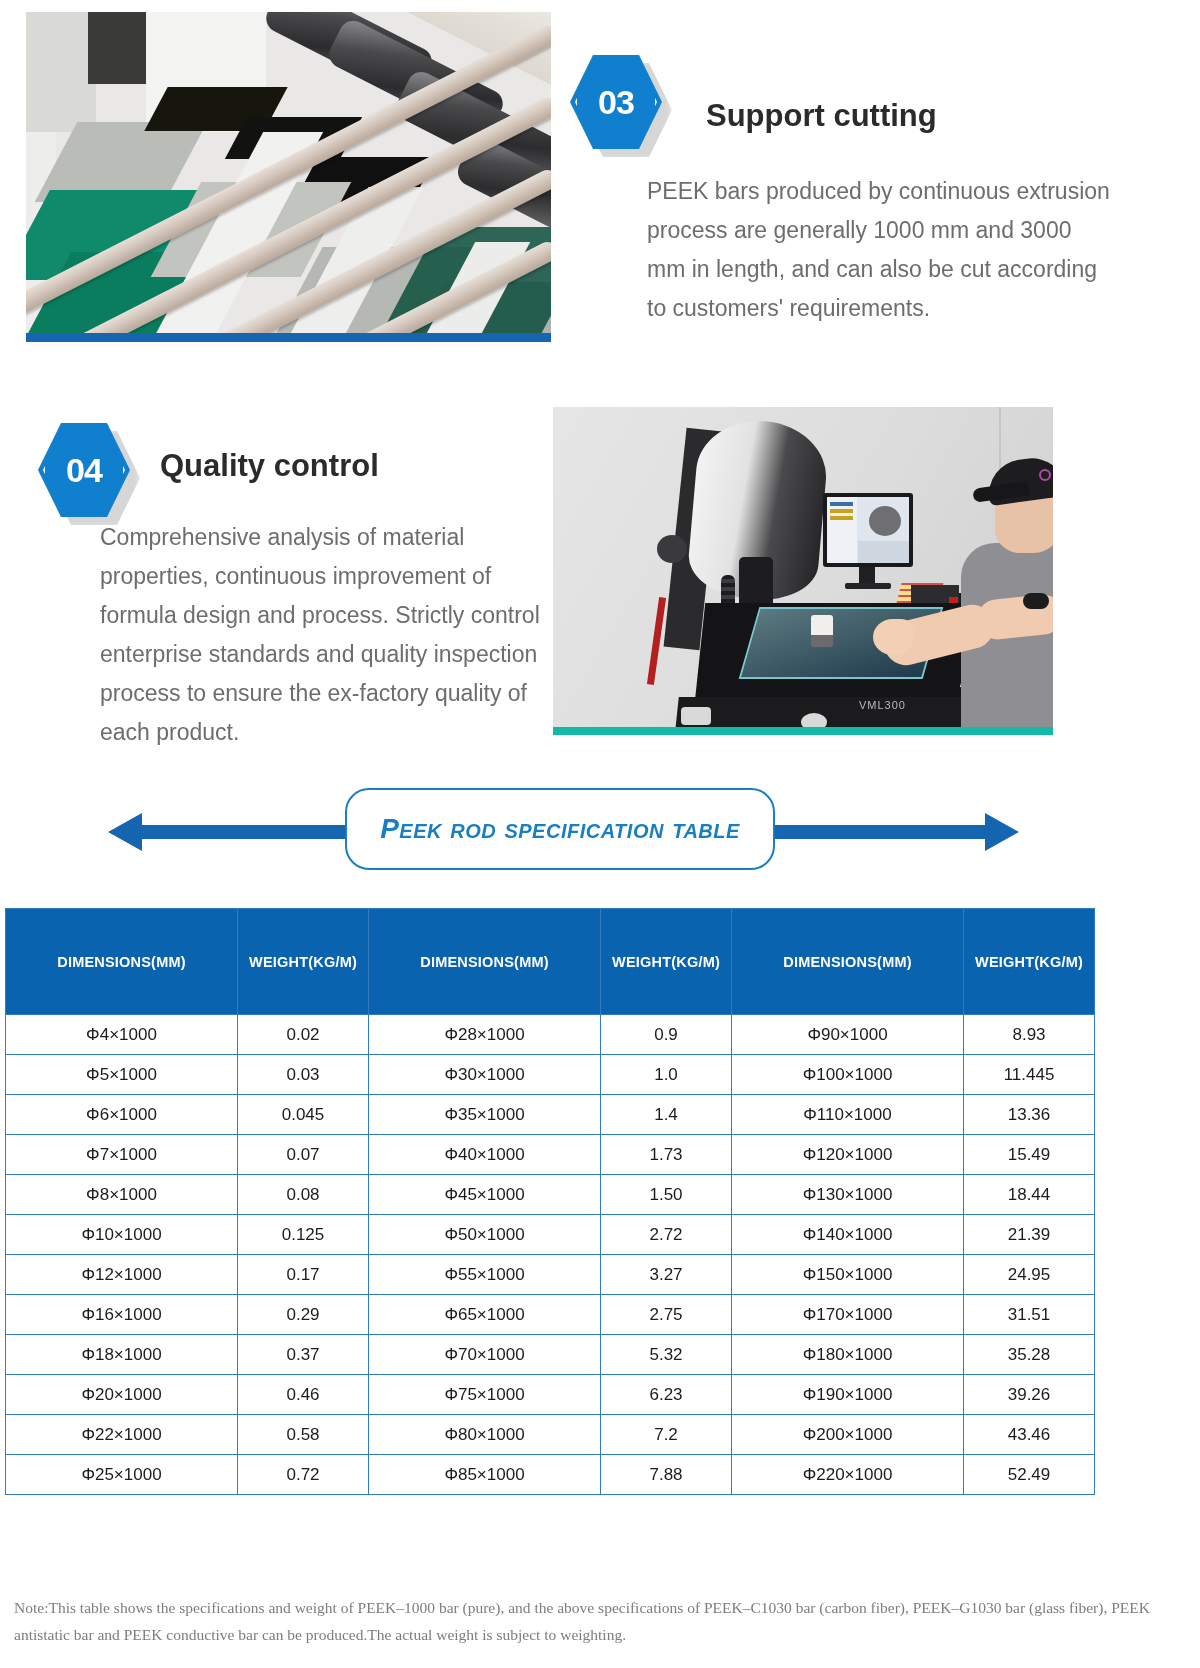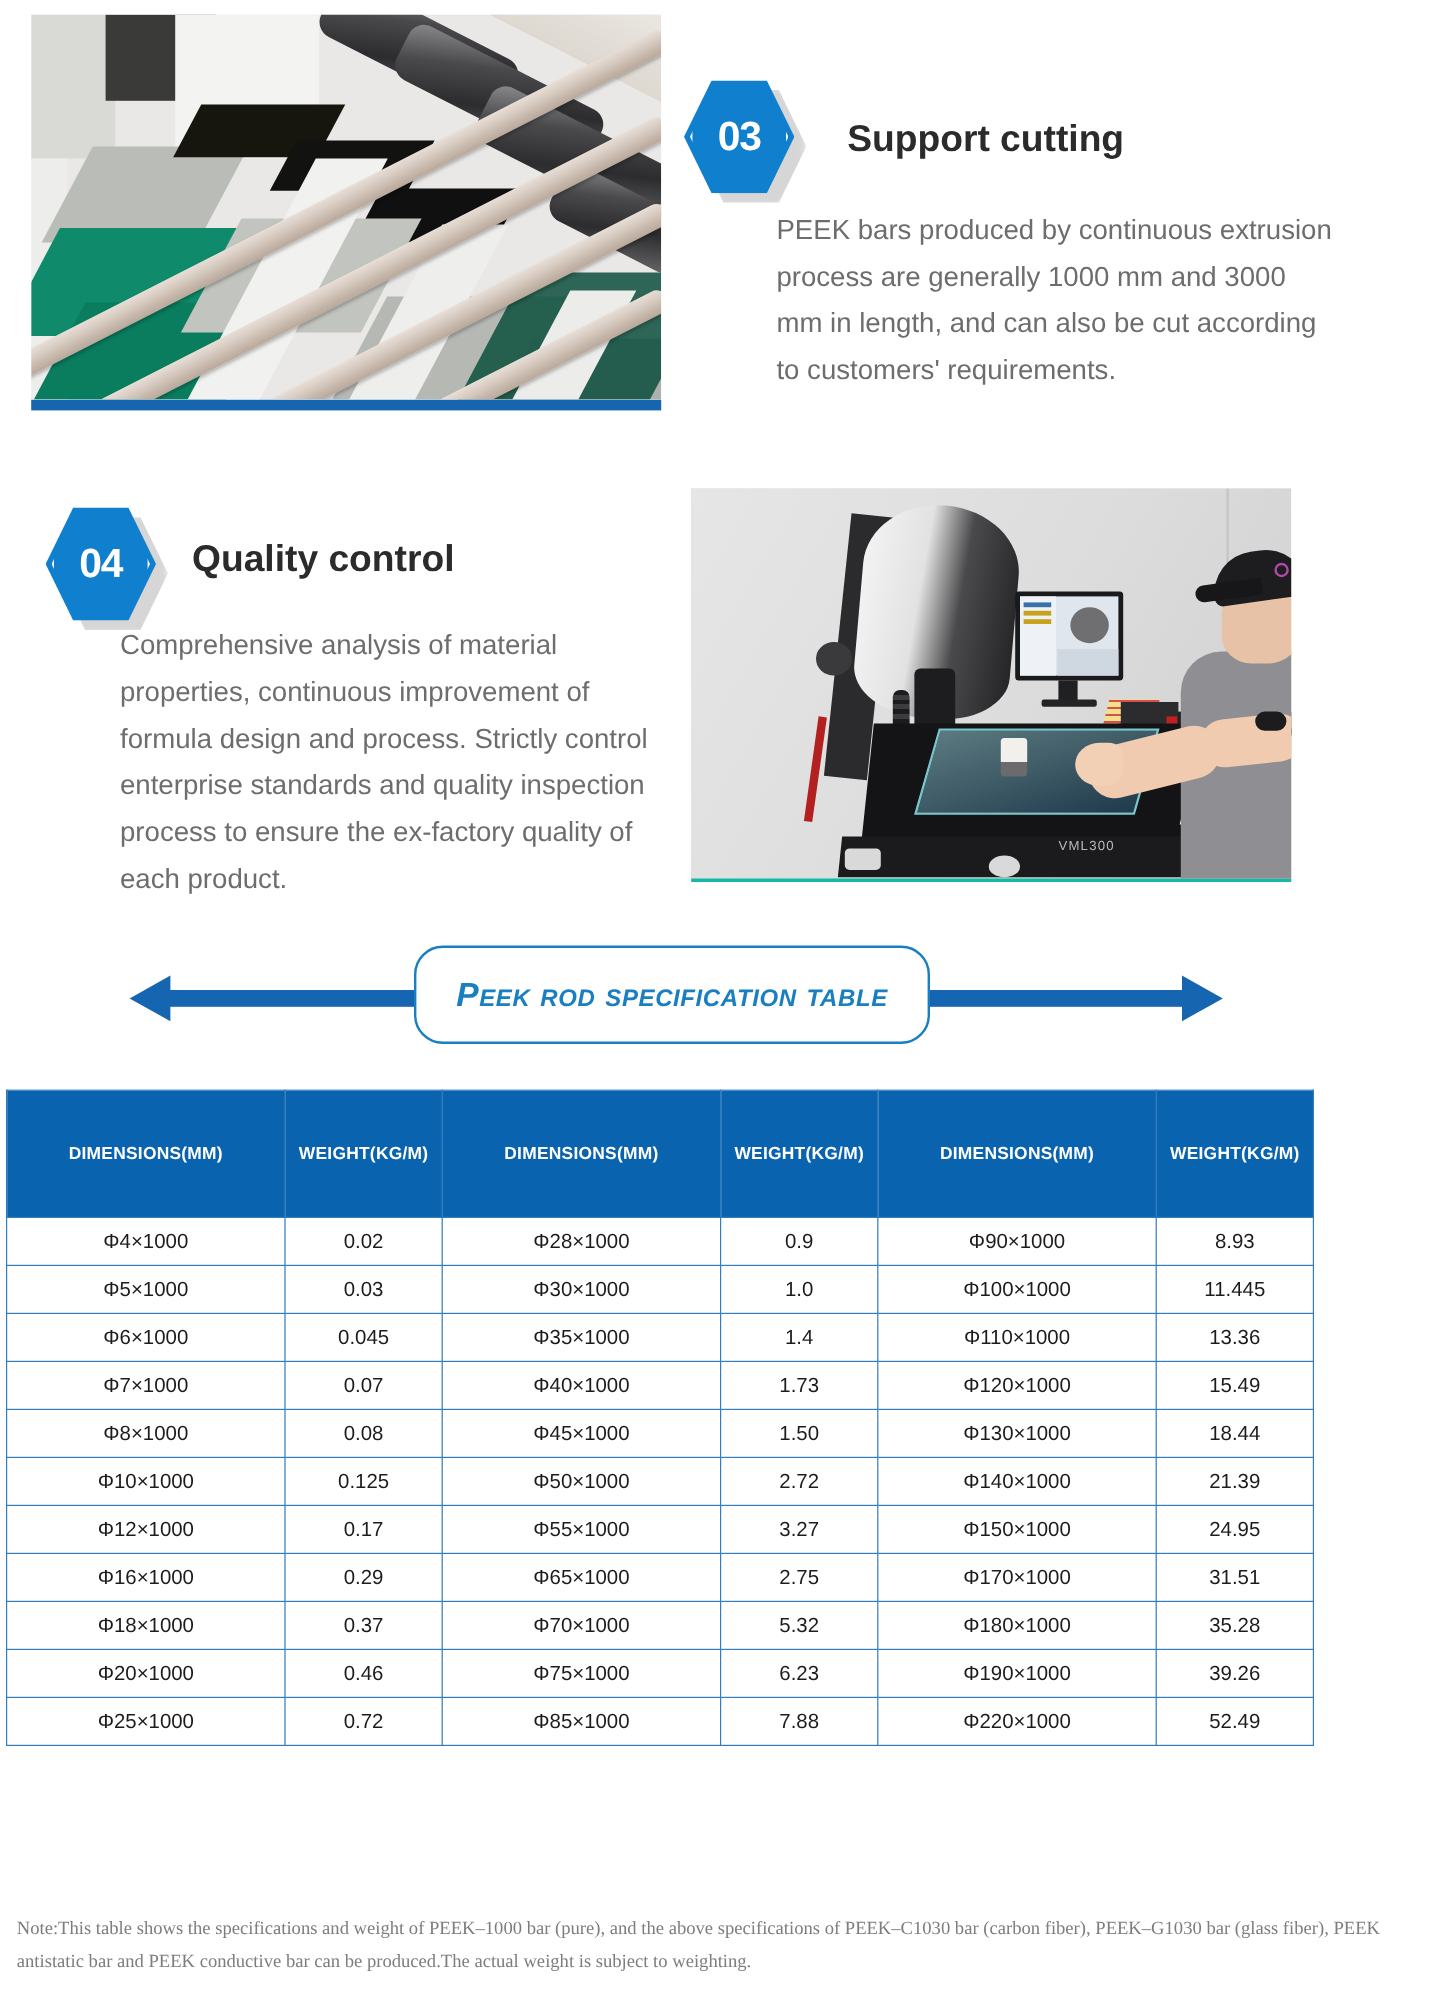--- a/index.html
+++ b/index.html
@@ -108,23 +108,23 @@
   .sec-body {
     position: absolute;
     font-size: 23px; line-height: 39px; color: #6d6d6d;
     font-family: "Liberation Sans", sans-serif;
   }
 
   
   .sec04 { position: absolute; left: 0; top: 395px; width: 1200px; height: 380px; }
 
   .photo-right {
-    position: absolute; left: 576px; top: 12px;
+    position: absolute; left: 553px; top: 12px;
     width: 500px; height: 328px;
-    border-bottom: 3px solid #14b8a6;
+    border-bottom: 8px solid #14b8a6;
     overflow: hidden;
     background: #dedede;
   }
   .lab-wall { position: absolute; inset: 0; background: linear-gradient(120deg,#e6e6e6 0%,#dcdcdc 55%,#cfcfcf 100%); }
   .lab-wall-edge { position: absolute; right: 52px; top: 0; width: 2px; height: 100%; background: #c6c6c6; }
   .vmm-column {
     position: absolute; left: 122px; top: 22px; width: 36px; height: 220px;
     background: #2b2b2d; transform: rotate(6deg);
   }
   .vmm-head {
@@ -332,21 +332,21 @@
         <div class="roller roller4"></div>
         <div class="beam"></div>
         <div class="rod rodA"></div>
         <div class="rod rodB"></div>
         <div class="rod rodC"></div>
         <div class="rod rodD"></div>
         <div class="rod rodE"></div>
       </div>
     </div>
 
-    <div class="hex-wrap" style="left:570px; top:64px;">
+    <div class="hex-wrap" style="left:570px; top:52px;">
       <div class="hex-shadow"></div>
       <div class="hex-outer"></div>
       <div class="hex-inner"></div>
       <div class="hex-num">03</div>
     </div>
 
     <div class="sec-title" style="left:706px; top:98px;">Support cutting</div>
 
     <div class="sec-body" style="left:647px; top:172px; width:468px;">PEEK bars produced by continuous extrusion process are generally 1000 mm and 3000 mm in length, and can also be cut according to customers' requirements.</div>
   </div>
@@ -521,20 +521,28 @@
           </tr>
           <tr>
             <td>Φ20×1000</td>
             <td>0.46</td>
             <td>Φ75×1000</td>
             <td>6.23</td>
             <td>Φ190×1000</td>
             <td>39.26</td>
           </tr>
           <tr>
+            <td>Φ22×1000</td>
+            <td>0.58</td>
+            <td>Φ80×1000</td>
+            <td>7.2</td>
+            <td>Φ200×1000</td>
+            <td>43.46</td>
+          </tr>
+          <tr>
             <td>Φ25×1000</td>
             <td>0.72</td>
             <td>Φ85×1000</td>
             <td>7.88</td>
             <td>Φ220×1000</td>
             <td>52.49</td>
           </tr>
         </tbody>
     </table>
   </div>

